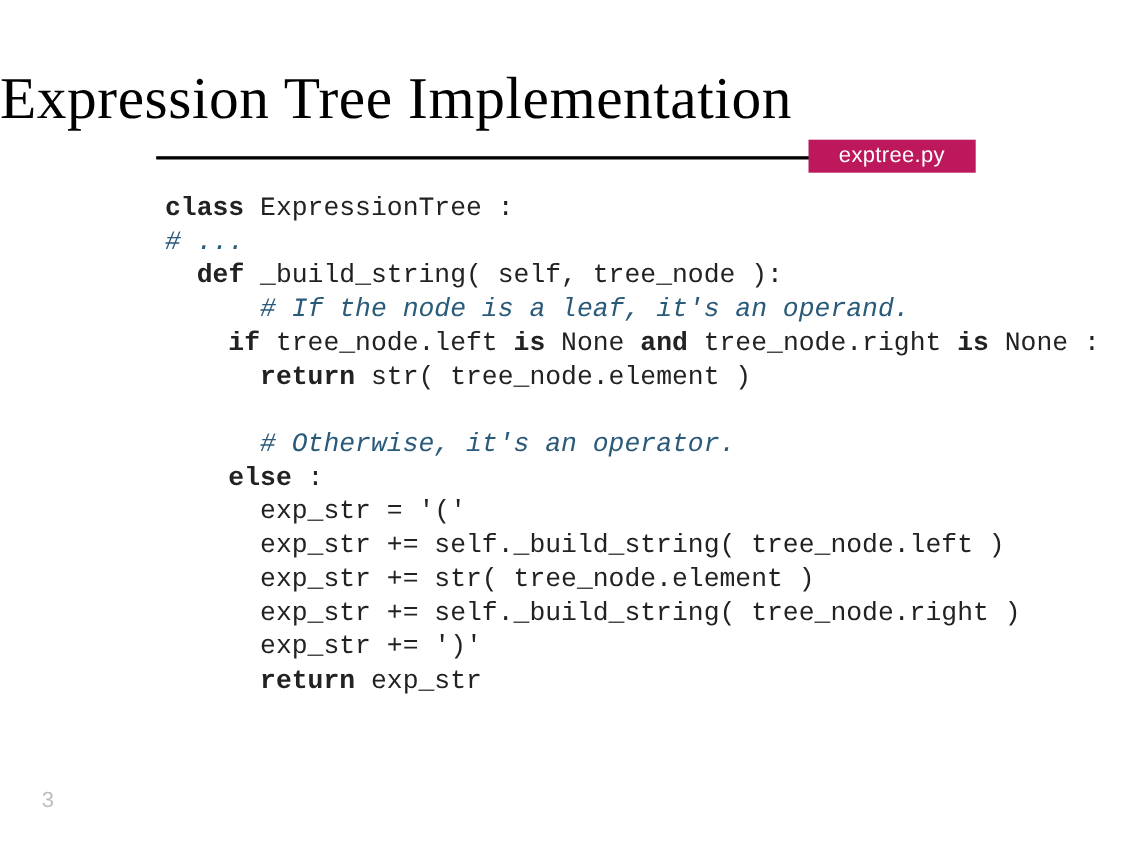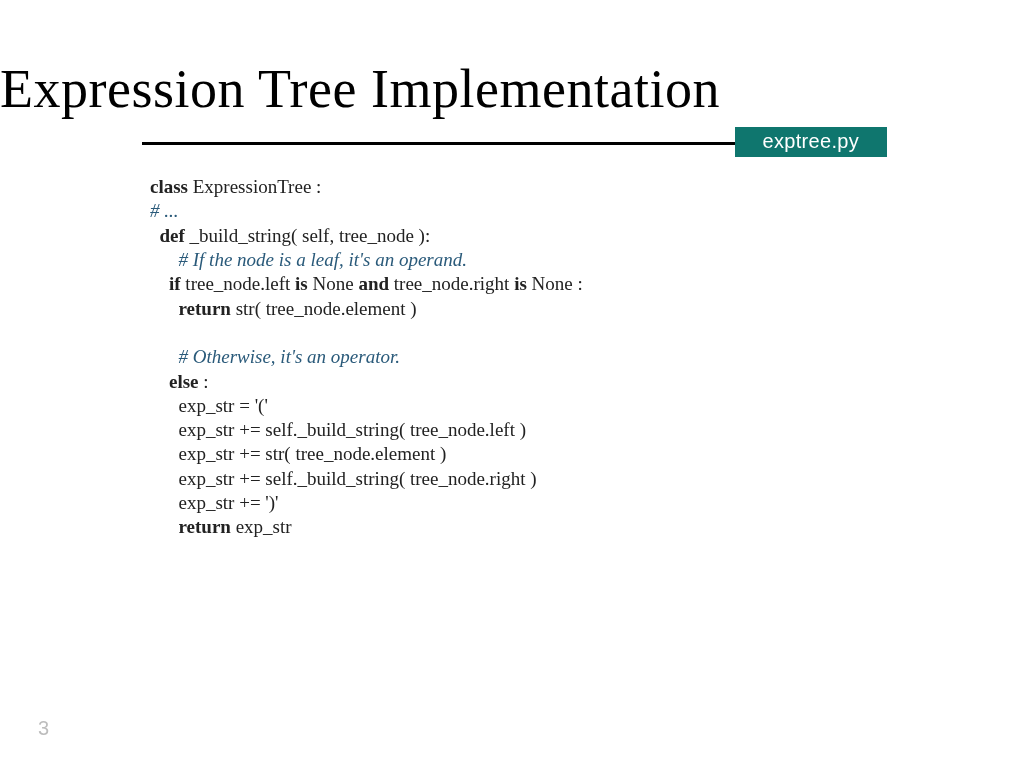--- a/index.html
+++ b/index.html
@@ -1,22 +1,22 @@
 <!DOCTYPE html>
 <html><head>
 <meta charset="utf-8">
 <style>
   * { margin: 0; padding: 0; box-sizing: border-box; }
   html, body { width: 1024px; height: 768px; background: #fff; font-family: Georgia, "Times New Roman", serif; color: #000; }
   .slide { position: relative; width: 1024px; height: 768px; }
   .title { font-family: "Palatino Linotype", Palatino, Georgia, serif; font-size: 54px; font-weight: 400; text-align: left; padding-top: 58px; letter-spacing: 0.5px; }
   .rule-wrap { position: relative; width: 740px; margin: 22px auto 0 auto; }
   .rule { border: none; border-top: 3px solid #000; width: 100%; }
-  .filetab { position: absolute; right: -5px; top: -15px; background: #0f766e; color: #fff; font-family: Arial, Helvetica, sans-serif; font-size: 20px; padding: 3px 28px 4px 28px; letter-spacing: 0.3px; }
-  .code { margin: 30px 0 0 150px; font-family: Liberation Serif, serif; font-size: 19px; line-height: 1.28; white-space: pre; color: #222; }
+  .filetab { position: absolute; right: -5px; top: -15px; background: #be185d; color: #fff; font-family: Arial, Helvetica, sans-serif; font-size: 20px; padding: 3px 28px 4px 28px; letter-spacing: 0.3px; }
+  .code { margin: 30px 0 0 150px; font-family: Liberation Mono, monospace; font-size: 24px; line-height: 1.28; white-space: pre; color: #222; }
   .kw { font-weight: bold; }
   .cm { font-style: italic; color: #2a5a7a; }
   .pagenum { position: absolute; left: 38px; bottom: 28px; color: #bdbdbd; font-family: Arial, Helvetica, sans-serif; font-size: 20px; }
 </style>
 </head>
 <body>
 
 <div class="slide">
 
   <h1 class="title">Expression Tree Implementation</h1>

